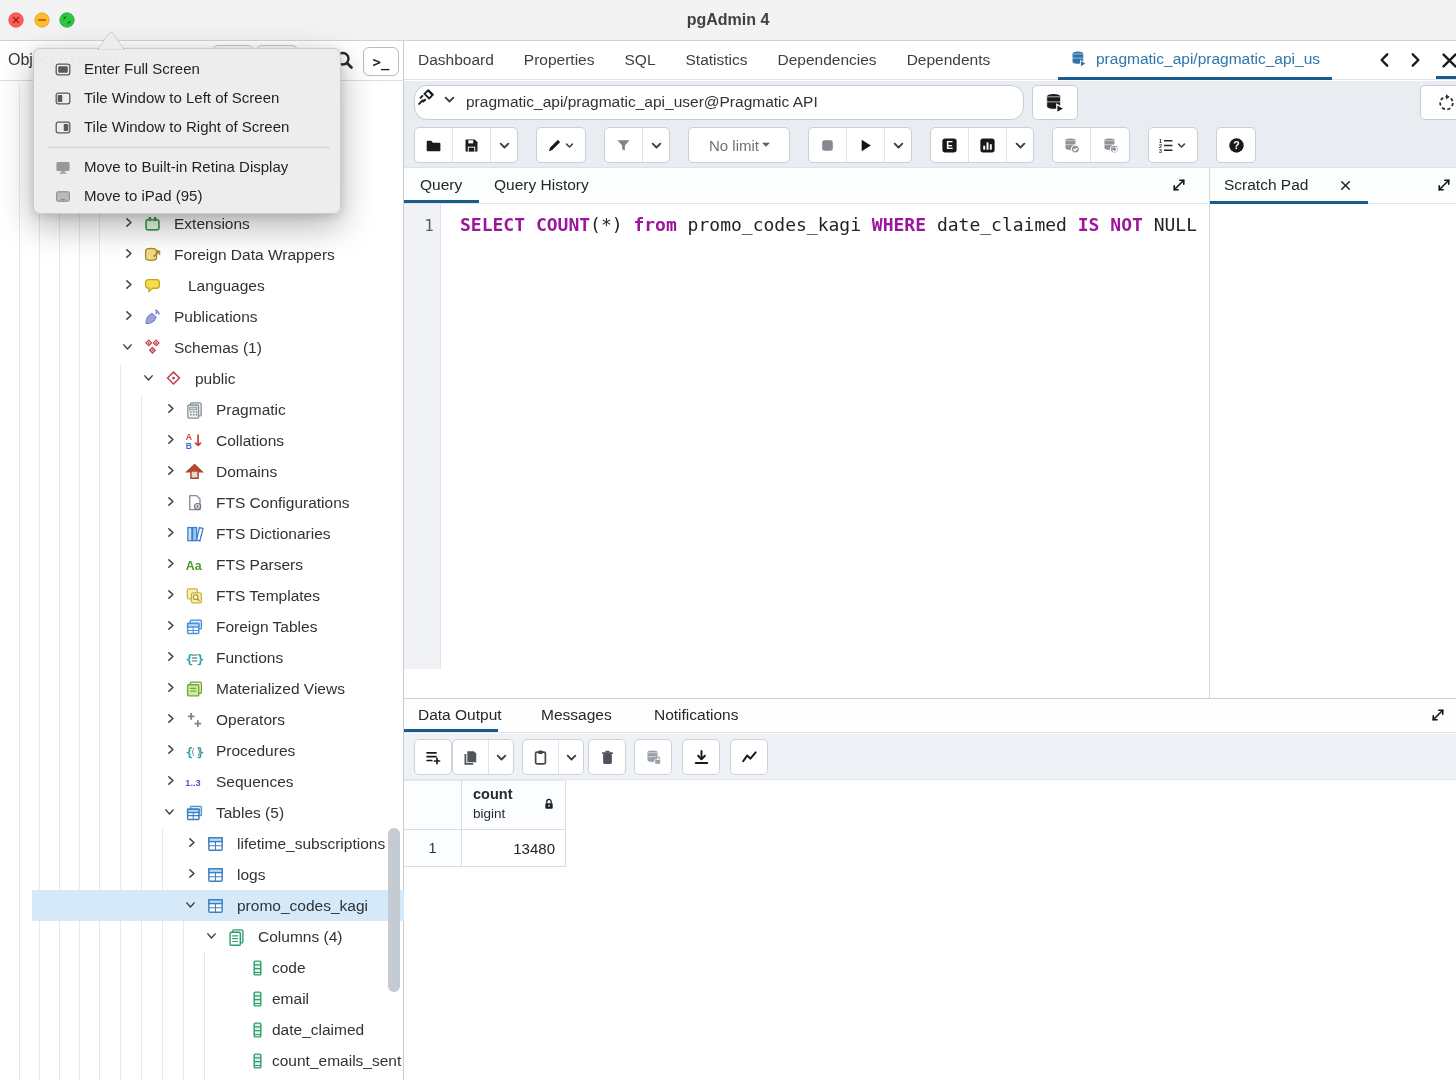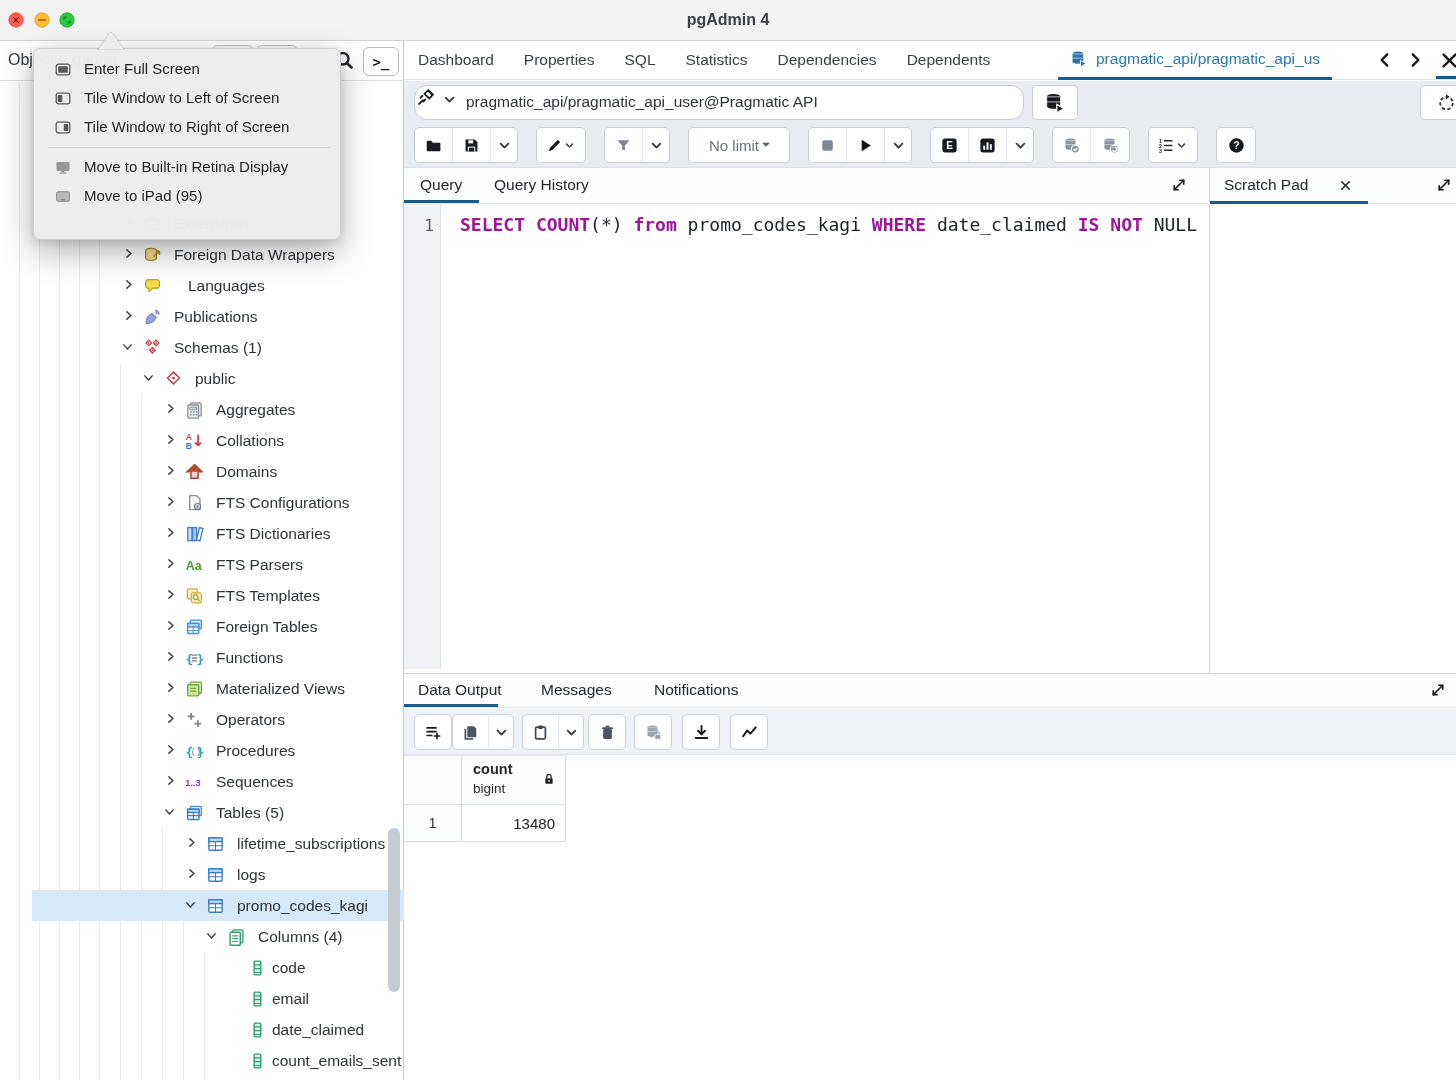--- a/index.html
+++ b/index.html
@@ -47,41 +47,41 @@
   .qlabel { position:absolute; top:8px; font-size:15.5px; color:#24282c; white-space:nowrap; }
   .editor { position:absolute; left:0; top:163px; width:804px; height:494px; background:#fff; }
   .gutter { position:absolute; left:0; top:0; width:37px; height:465px; background:#f0f2f5; border-right:1px solid #e0e3e6; }
   .lnum { position:absolute; right:6px; top:12px; font-family:"DejaVu Sans Mono",monospace; font-size:16px; color:#596066; }
   .codeline { position:absolute; left:56px; top:10px; font-family:"DejaVu Sans Mono",monospace; font-size:18px; white-space:pre; color:#202428; }
   .codeline .kw { color:#9c169c; font-weight:bold; }
   .hthumb { position:absolute; left:39px; top:633px; width:747px; height:13px; background:#c6c9cd; border-radius:7px; }
   .scratch { position:absolute; left:805px; top:127px; width:247px; height:530px; background:#fff; border-left:1px solid #d5d9dd; }
   .scr-head { position:absolute; left:0; top:0; width:246px; height:36px; background:#fcfdfd; border-bottom:1px solid #e2e5e8;text-align:right; }
   .scr-head .u { position:absolute; left:0; bottom:-1px; width:158px; height:3px; background:#1a5b8d; }
-  .bottom { position:absolute; left:0; top:632px; width:1052px; height:382px; background:#fff; border-top:1px solid #cdd1d5; }
+  .bottom { position:absolute; left:0; top:657px; width:1052px; height:382px; background:#fff; border-top:1px solid #cdd1d5; }
   .outtabs { position:absolute; left:0; top:0; width:1052px; height:34px; background:#fdfdfe; border-bottom:1px solid #e2e5e8; }
   .outtabs .u { position:absolute; left:0; bottom:0; width:94px; height:3px; background:#1a5b8d; }
   .otlabel { position:absolute; top:7px; font-size:15.5px; color:#24282c; white-space:nowrap; }
   .outbar { position:absolute; left:0; top:35px; width:1052px; height:46px; background:#eef1f5; border-bottom:1px solid #e4e7ea; }
   .ogrp { position:absolute; top:5px; height:36px; display:flex; background:#fff; border:1px solid #ccd2d8; border-radius:5px; overflow:hidden; }
   .ogrp .btn { width:36px; height:34px; display:flex; align-items:center; justify-content:center; border-right:1px solid #e1e4e8; }
   .ogrp .btn:last-child { border-right:none; }
   .ogrp .btn.n { width:24px; }
   .grid { position:absolute; left:0; top:81px; width:1052px; height:301px; }
   .gcell { position:absolute; border-right:1px solid #d9dde2; border-bottom:1px solid #d9dde2; background:#fcfdfe; }
   .gcorner { left:0; top:0; width:58px; height:50px; border-top:1px solid #e6e9ec; }
   .ghead { left:58px; top:0; width:104px; height:50px; border-top:1px solid #e6e9ec; }
   .ghead .cname { position:absolute; left:11px; top:5px; font-size:14.5px; font-weight:bold; color:#26292d; }
   .ghead .ctype { position:absolute; left:11px; top:25px; font-size:13.5px; color:#26292d; }
   .ghead .lock { position:absolute; right:9px; top:16px; }
   .grownum { left:0; top:50px; width:58px; height:37px; display:flex; align-items:center; justify-content:center; font-size:14.5px; color:#303438; }
   .gval { left:58px; top:50px; width:104px; height:37px; background:#fff; display:flex; align-items:center; justify-content:flex-end; padding-right:10px; font-size:15px; color:#202428; }
   .xpand { position:absolute; }
   
-  .macmenu { position:absolute; left:33px; top:48px; width:308px; height:192px; background:rgba(237,237,238,0.98); border:1px solid rgba(0,0,0,0.14); border-radius:7px; box-shadow:0 12px 34px rgba(0,0,0,0.3), 0 2px 8px rgba(0,0,0,0.12); }
+  .macmenu { position:absolute; left:33px; top:48px; width:308px; height:166px; background:rgba(237,237,238,0.98); border:1px solid rgba(0,0,0,0.14); border-radius:7px; box-shadow:0 12px 34px rgba(0,0,0,0.3), 0 2px 8px rgba(0,0,0,0.12); }
   .menu-arrow { position:absolute; left:63px; top:-17px; }
   .mitem { position:absolute; left:0; width:308px; height:29px; }
   .mitem .mic { position:absolute; left:19px; top:6px; }
   .mitem .mlabel { position:absolute; left:50px; top:5px; font-size:15px; color:#1f2022; white-space:nowrap; }
   .msep { position:absolute; left:14px; right:10px; height:1px; background:#d4d4d5; }
 </style>
 </head>
 <body>
 
 <div class="app">
@@ -225,21 +225,21 @@
               <g fill="#8a9097">
                 <circle cx="4.9" cy="9.6" r="0.8"></circle>
                 <circle cx="7.3" cy="9.6" r="0.8"></circle>
                 <circle cx="9.7" cy="9.6" r="0.8"></circle>
                 <circle cx="4.9" cy="12" r="0.8"></circle>
                 <circle cx="7.3" cy="12" r="0.8"></circle>
                 <circle cx="9.7" cy="12" r="0.8"></circle>
               </g>
             </svg>
           </span>
-          <span class="tlabel" style="left:184px">Aggregates</span>
+          <span class="tlabel" style="left:184px">Pragmatic</span>
         </div>
         <div class="trow" style="top:217px">
           <span class="chev" style="left:132px"><svg width="13" height="13" viewBox="0 0 16 16">
               <path d="M6 3.5l5 4.5-5 4.5" stroke="#3d4146" stroke-width="1.8" fill="none" stroke-linecap="round" stroke-linejoin="round"></path>
             </svg></span>
           <span class="ticon ic" style="left:153px">
             <svg width="19" height="19" viewBox="0 0 16 16">
               <text x="0.6" y="7" font-size="7.2" font-weight="bold" fill="#d23f3f" font-family="Liberation Sans,sans-serif">A</text>
               <text x="0.6" y="14.6" font-size="7.2" font-weight="bold" fill="#3a6fd8" font-family="Liberation Sans,sans-serif">B</text>
               <path d="M11 2.6v9.2m0 0l-2.4-2.4m2.4 2.4l2.4-2.4" stroke="#d23f3f" stroke-width="1.5" fill="none"></path>

